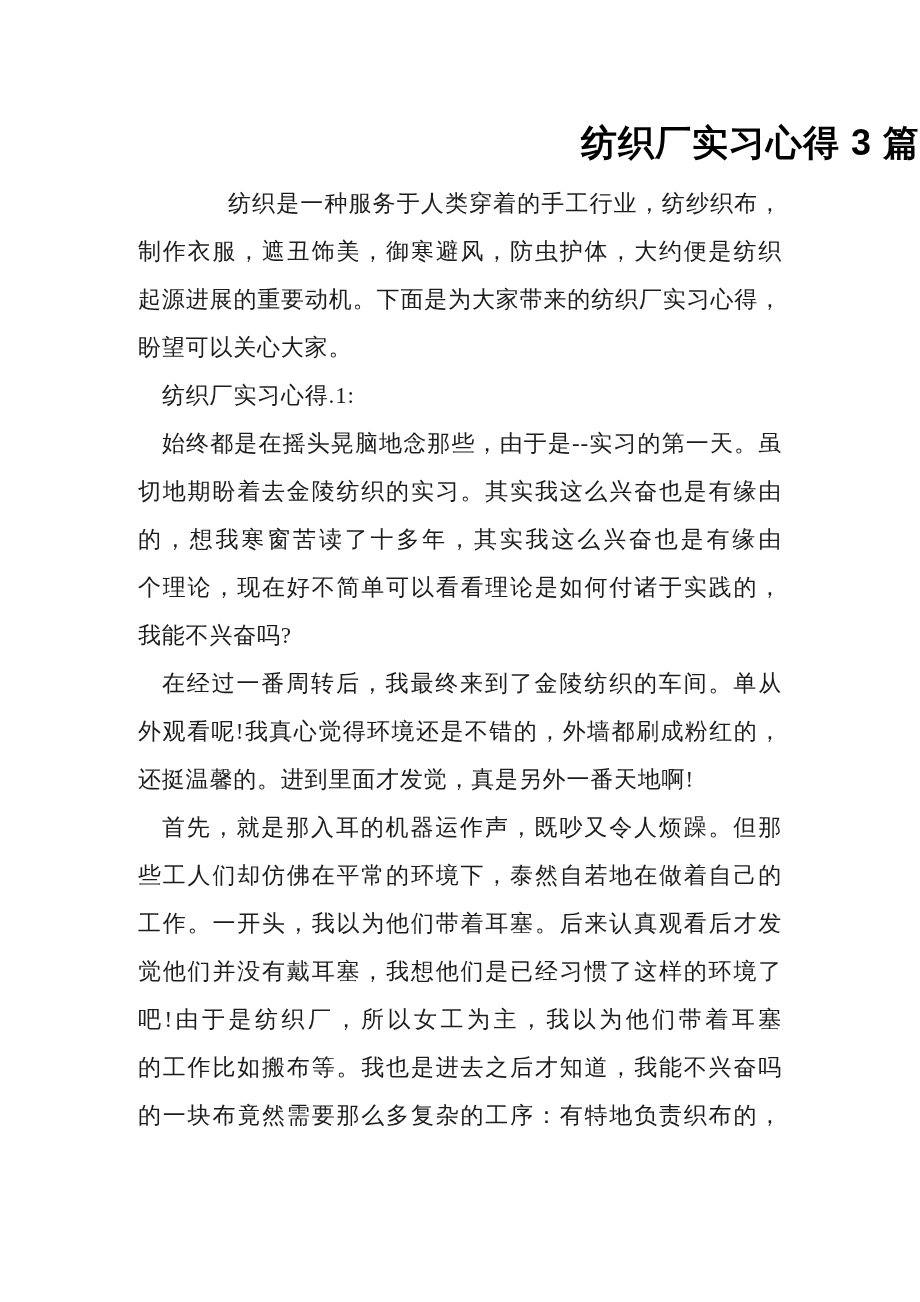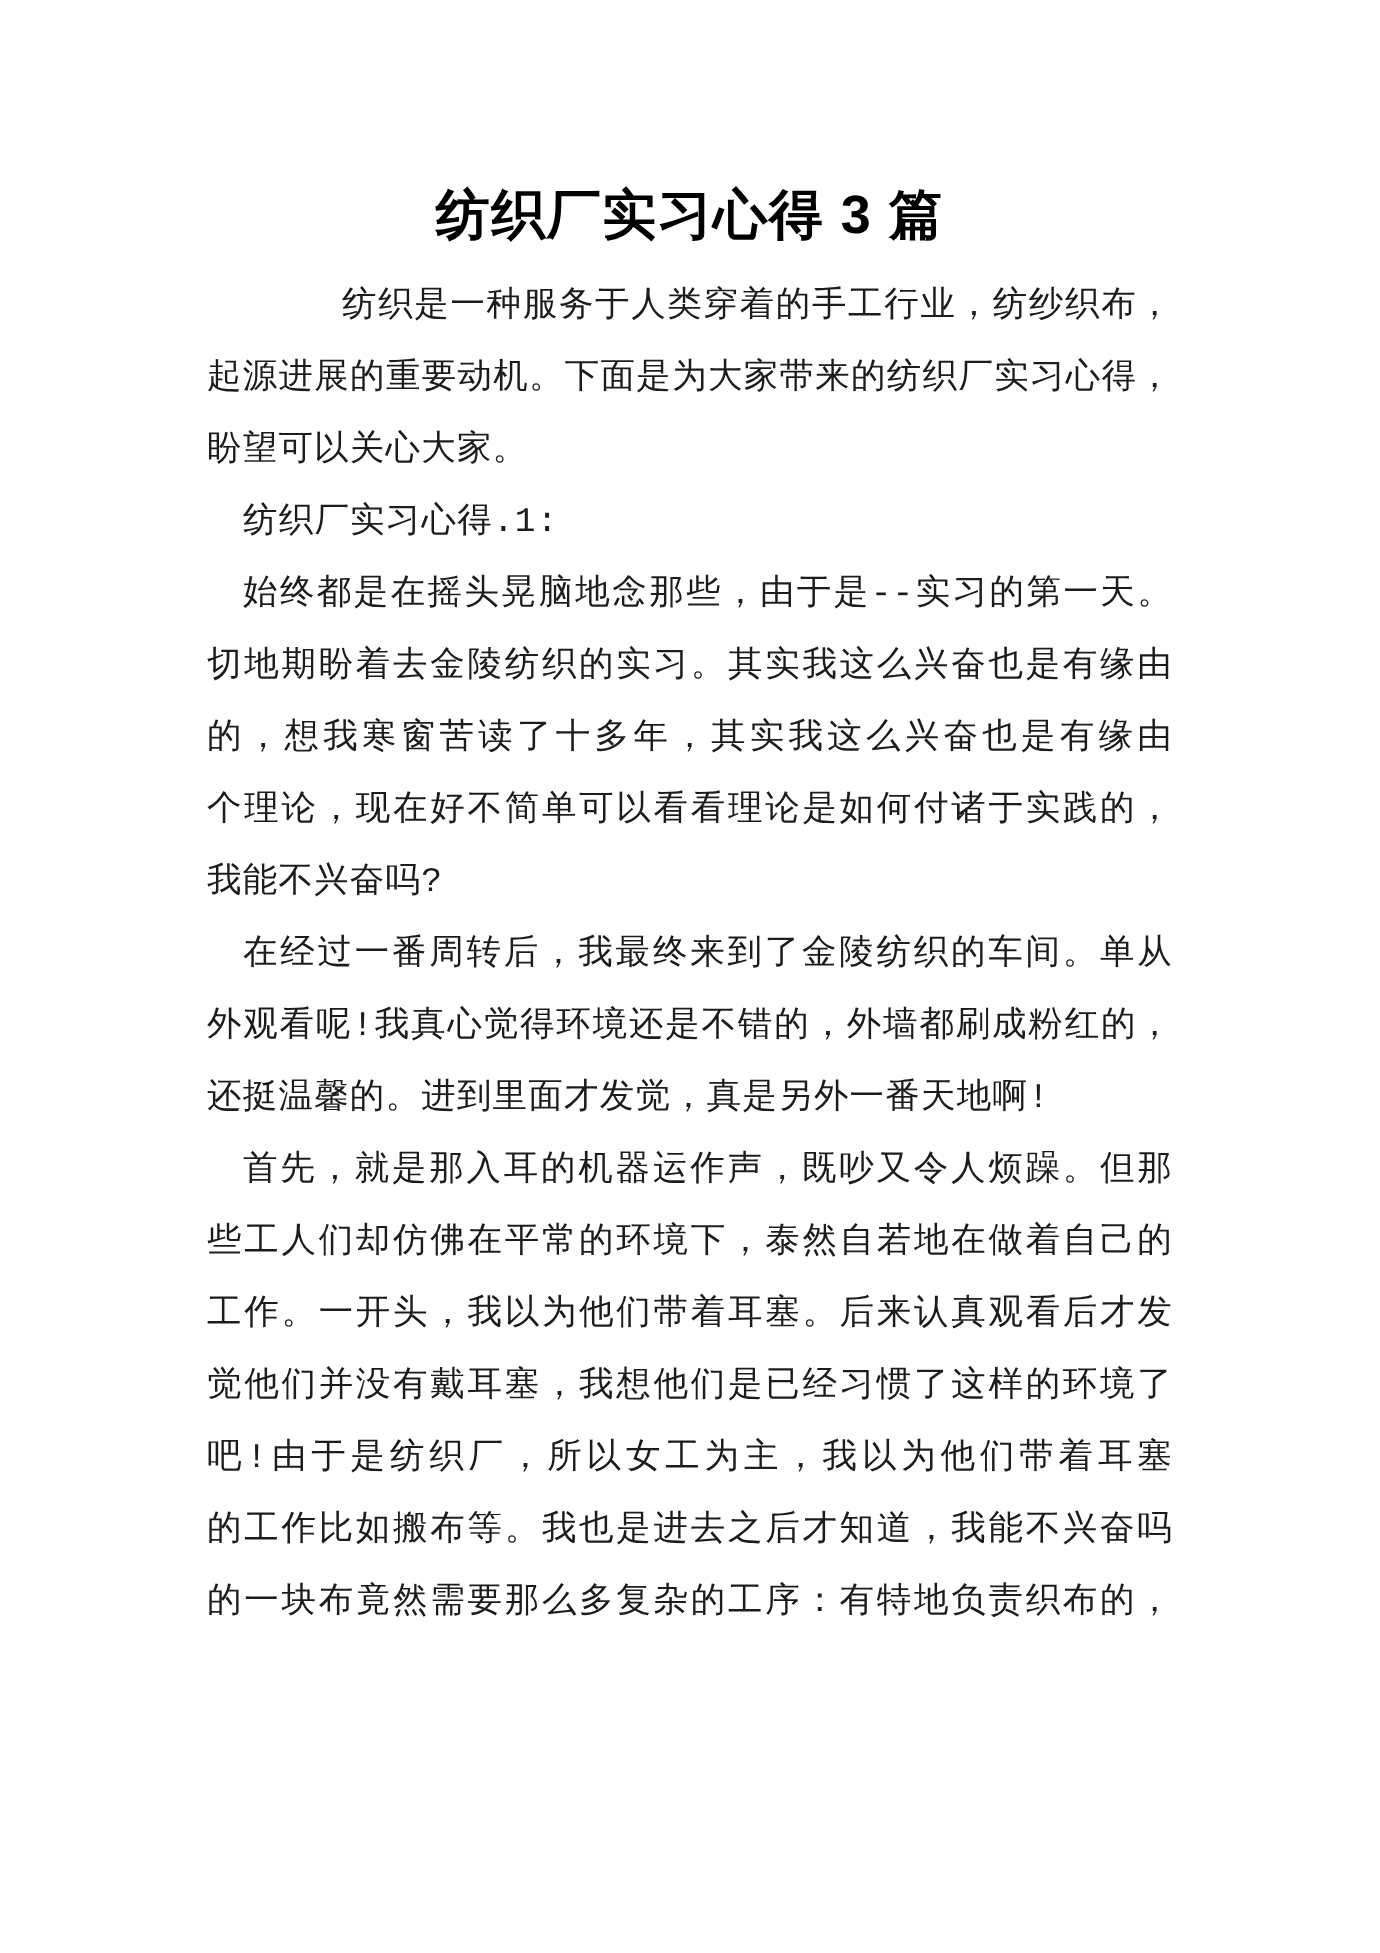--- a/index.html
+++ b/index.html
@@ -10,42 +10,41 @@
   .page {
     position: relative;
     width: 920px;
     height: 1302px;
     background: #ffffff;
     overflow: hidden;
   }
   .doc-title {
     margin: 118px 0 0 0;
     padding: 0;
-    text-align: center;
+    text-align: right;
     font-family: "Liberation Sans", sans-serif;
     font-weight: bold;
     font-size: 36px;
     line-height: 50px;
     color: #000000;
     letter-spacing: 1px;
   }
   .doc-body {
     margin: 12px 138px 0 138px;
     width: 644px;
     font-family: "Liberation Serif", serif;
     font-size: 23px;
     line-height: 48px;
     letter-spacing: 0.8px;
     color: #1c1c1c;
   }
   .line {
     height: 48px;
     overflow: hidden;
     white-space: nowrap;
-    font-family: Liberation Mono, monospace;
   }
   
   .j {
     white-space: normal;
     text-align: justify;
     text-align-last: justify;
     text-justify: inter-character;
   }
   
   .ind-intro { padding-left: 90px; }
@@ -55,20 +54,21 @@
 </head>
 <body>
 
 <div class="page">
 
   <h1 class="doc-title">纺织厂实习心得 3 篇</h1>
 
   <div class="doc-body">
 
     <div class="line j ind-intro">纺织是一种服务于人类穿着的手工行业，纺纱织布，</div>
+    <div class="line j">制作衣服，遮丑饰美，御寒避风，防虫护体，大约便是纺织</div>
     <div class="line j">起源进展的重要动机。下面是为大家带来的纺织厂实习心得，</div>
     <div class="line">盼望可以关心大家。</div>
 
     <div class="line ind">纺织厂实习心得.1:</div>
 
     <div class="line j ind">始终都是在摇头晃脑地念那些，由于是--实习的第一天。虽</div>
     <div class="line j">切地期盼着去金陵纺织的实习。其实我这么兴奋也是有缘由</div>
     <div class="line j">的，想我寒窗苦读了十多年，其实我这么兴奋也是有缘由</div>
     <div class="line j">个理论，现在好不简单可以看看理论是如何付诸于实践的，</div>
     <div class="line">我能不兴奋吗?</div>

